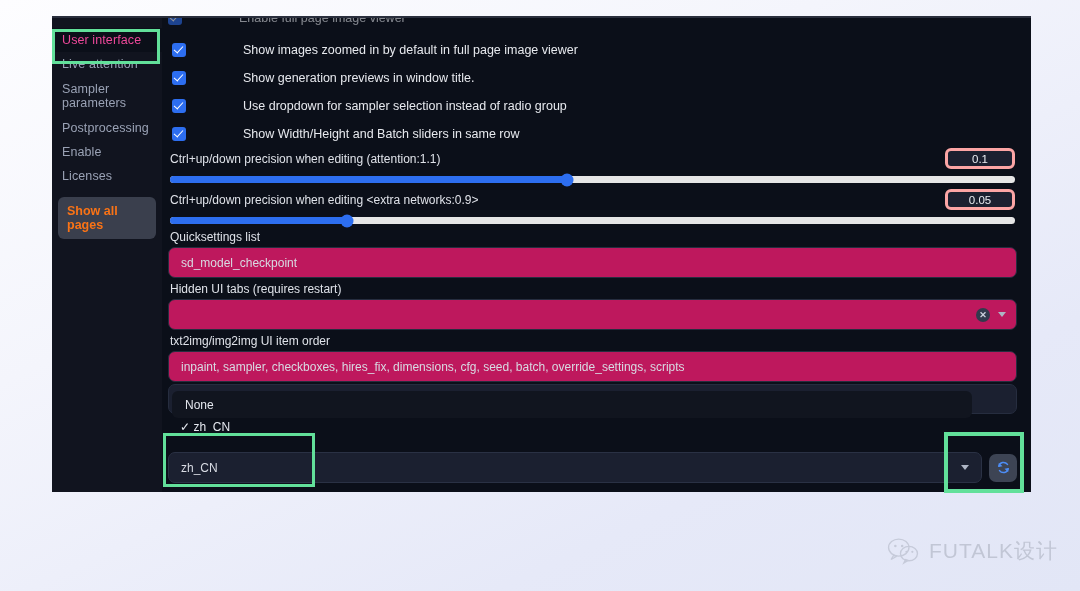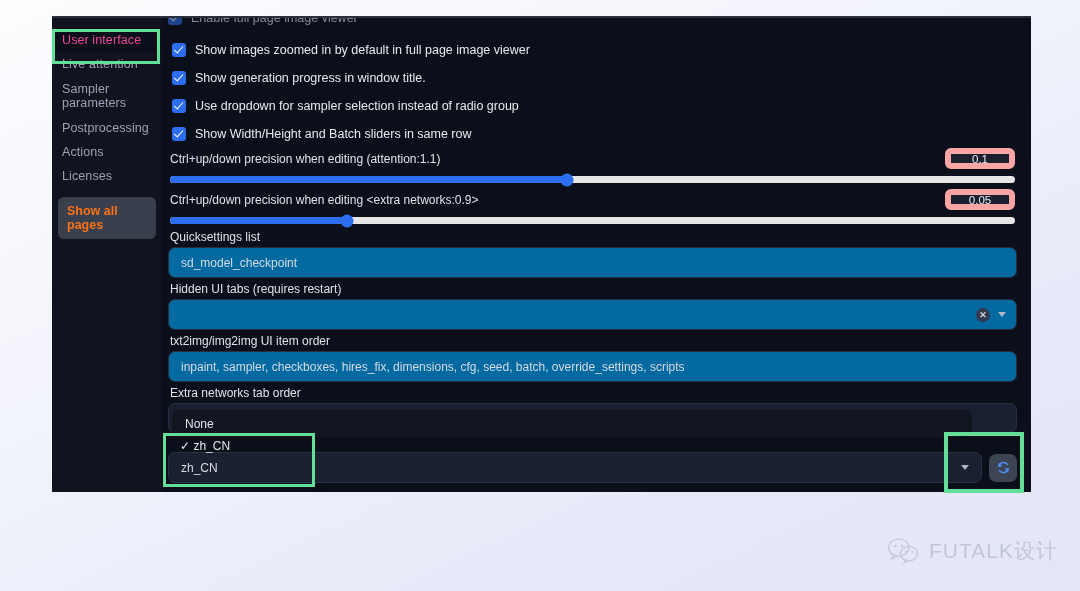--- a/index.html
+++ b/index.html
@@ -98,38 +98,39 @@
     position: absolute;
     left: 4px; top: 1px;
     width: 4px; height: 8px;
     border: solid #fff;
     border-width: 0 1.8px 1.8px 0;
     transform: rotate(42deg);
   }
   .cb-label {
     color: #e7e9ee;
     font-size: 12.5px;
+    margin-left: 48px;
   }
 
   .field-label {
     color: #dfe2e9;
     font-size: 12px;
     margin: 4px 0 3px 2px;
   }
 
   
   .slider-block { position: relative; }
   .slider-top {
     display: flex; align-items: center;
     justify-content: space-between;
   }
   .num-box {
     width: 70px; height: 21px;
     background: #1b2030;
-    border: 6px solid #fca5a5;
+    border: 3px solid #fca5a5;
     border-radius: 6px;
     color: #e9ebf0;
     font-size: 11.5px;
     display: flex; align-items: center; justify-content: center;
     margin-right: 2px;
   }
   .track {
     position: relative;
     height: 7px;
     background: #e6e6e6;
@@ -145,21 +146,21 @@
     position: absolute;
     top: 50%;
     width: 13px; height: 13px;
     border-radius: 50%;
     background: #2d6ef0;
     transform: translate(-50%, -50%);
   }
 
   
   .textbox {
-    background: #0369a1;
+    background: #be185d;
     border: 1px solid #262d3f;
     border-radius: 7px;
     height: 31px;
     display: flex; align-items: center;
     padding: 0 12px;
     color: #d8dbe3;
     font-size: 12px;
     margin-bottom: 2px;
   }
   .textbox.empty { justify-content: flex-end; gap: 8px; padding-right: 10px; }
@@ -284,21 +285,21 @@
     <div class="side-item">
       <span>Live attention</span>
     </div>
     <div class="side-item">
       <span>Sampler parameters</span>
     </div>
     <div class="side-item">
       <span>Postprocessing</span>
     </div>
     <div class="side-item">
-      <span>Actions</span>
+      <span>Enable</span>
     </div>
     <div class="side-item">
       <span>Licenses</span>
     </div>
     <div id="side-showall">
       <span>Show all pages</span>
     </div>
   </div>
 
   <div id="content">
@@ -309,21 +310,21 @@
     </div>
 
     <div style="height:18px"></div>
 
     <div class="cb-row">
       <div class="cb"></div>
       <div class="cb-label">Show images zoomed in by default in full page image viewer</div>
     </div>
     <div class="cb-row">
       <div class="cb"></div>
-      <div class="cb-label">Show generation progress in window title.</div>
+      <div class="cb-label">Show generation previews in window title.</div>
     </div>
     <div class="cb-row">
       <div class="cb"></div>
       <div class="cb-label">Use dropdown for sampler selection instead of radio group</div>
     </div>
     <div class="cb-row">
       <div class="cb"></div>
       <div class="cb-label">Show Width/Height and Batch sliders in same row</div>
     </div>
 
@@ -358,21 +359,20 @@
     <div class="textbox empty">
       <span class="x-circle">✕</span>
       <span class="caret"></span>
     </div>
 
     <div class="field-label">txt2img/img2img UI item order</div>
     <div class="textbox">
       <span>inpaint, sampler, checkboxes, hires_fix, dimensions, cfg, seed, batch, override_settings, scripts</span>
     </div>
 
-    <div class="field-label">Extra networks tab order</div>
     <div id="dd-wrap">
       <div id="dd-field"></div>
       <div id="dd-opt-zh">
         <span>✓</span>
         <span>zh_CN</span>
       </div>
       <div id="dd-list">
         <div class="dd-opt">
           <span>None</span>
         </div>

